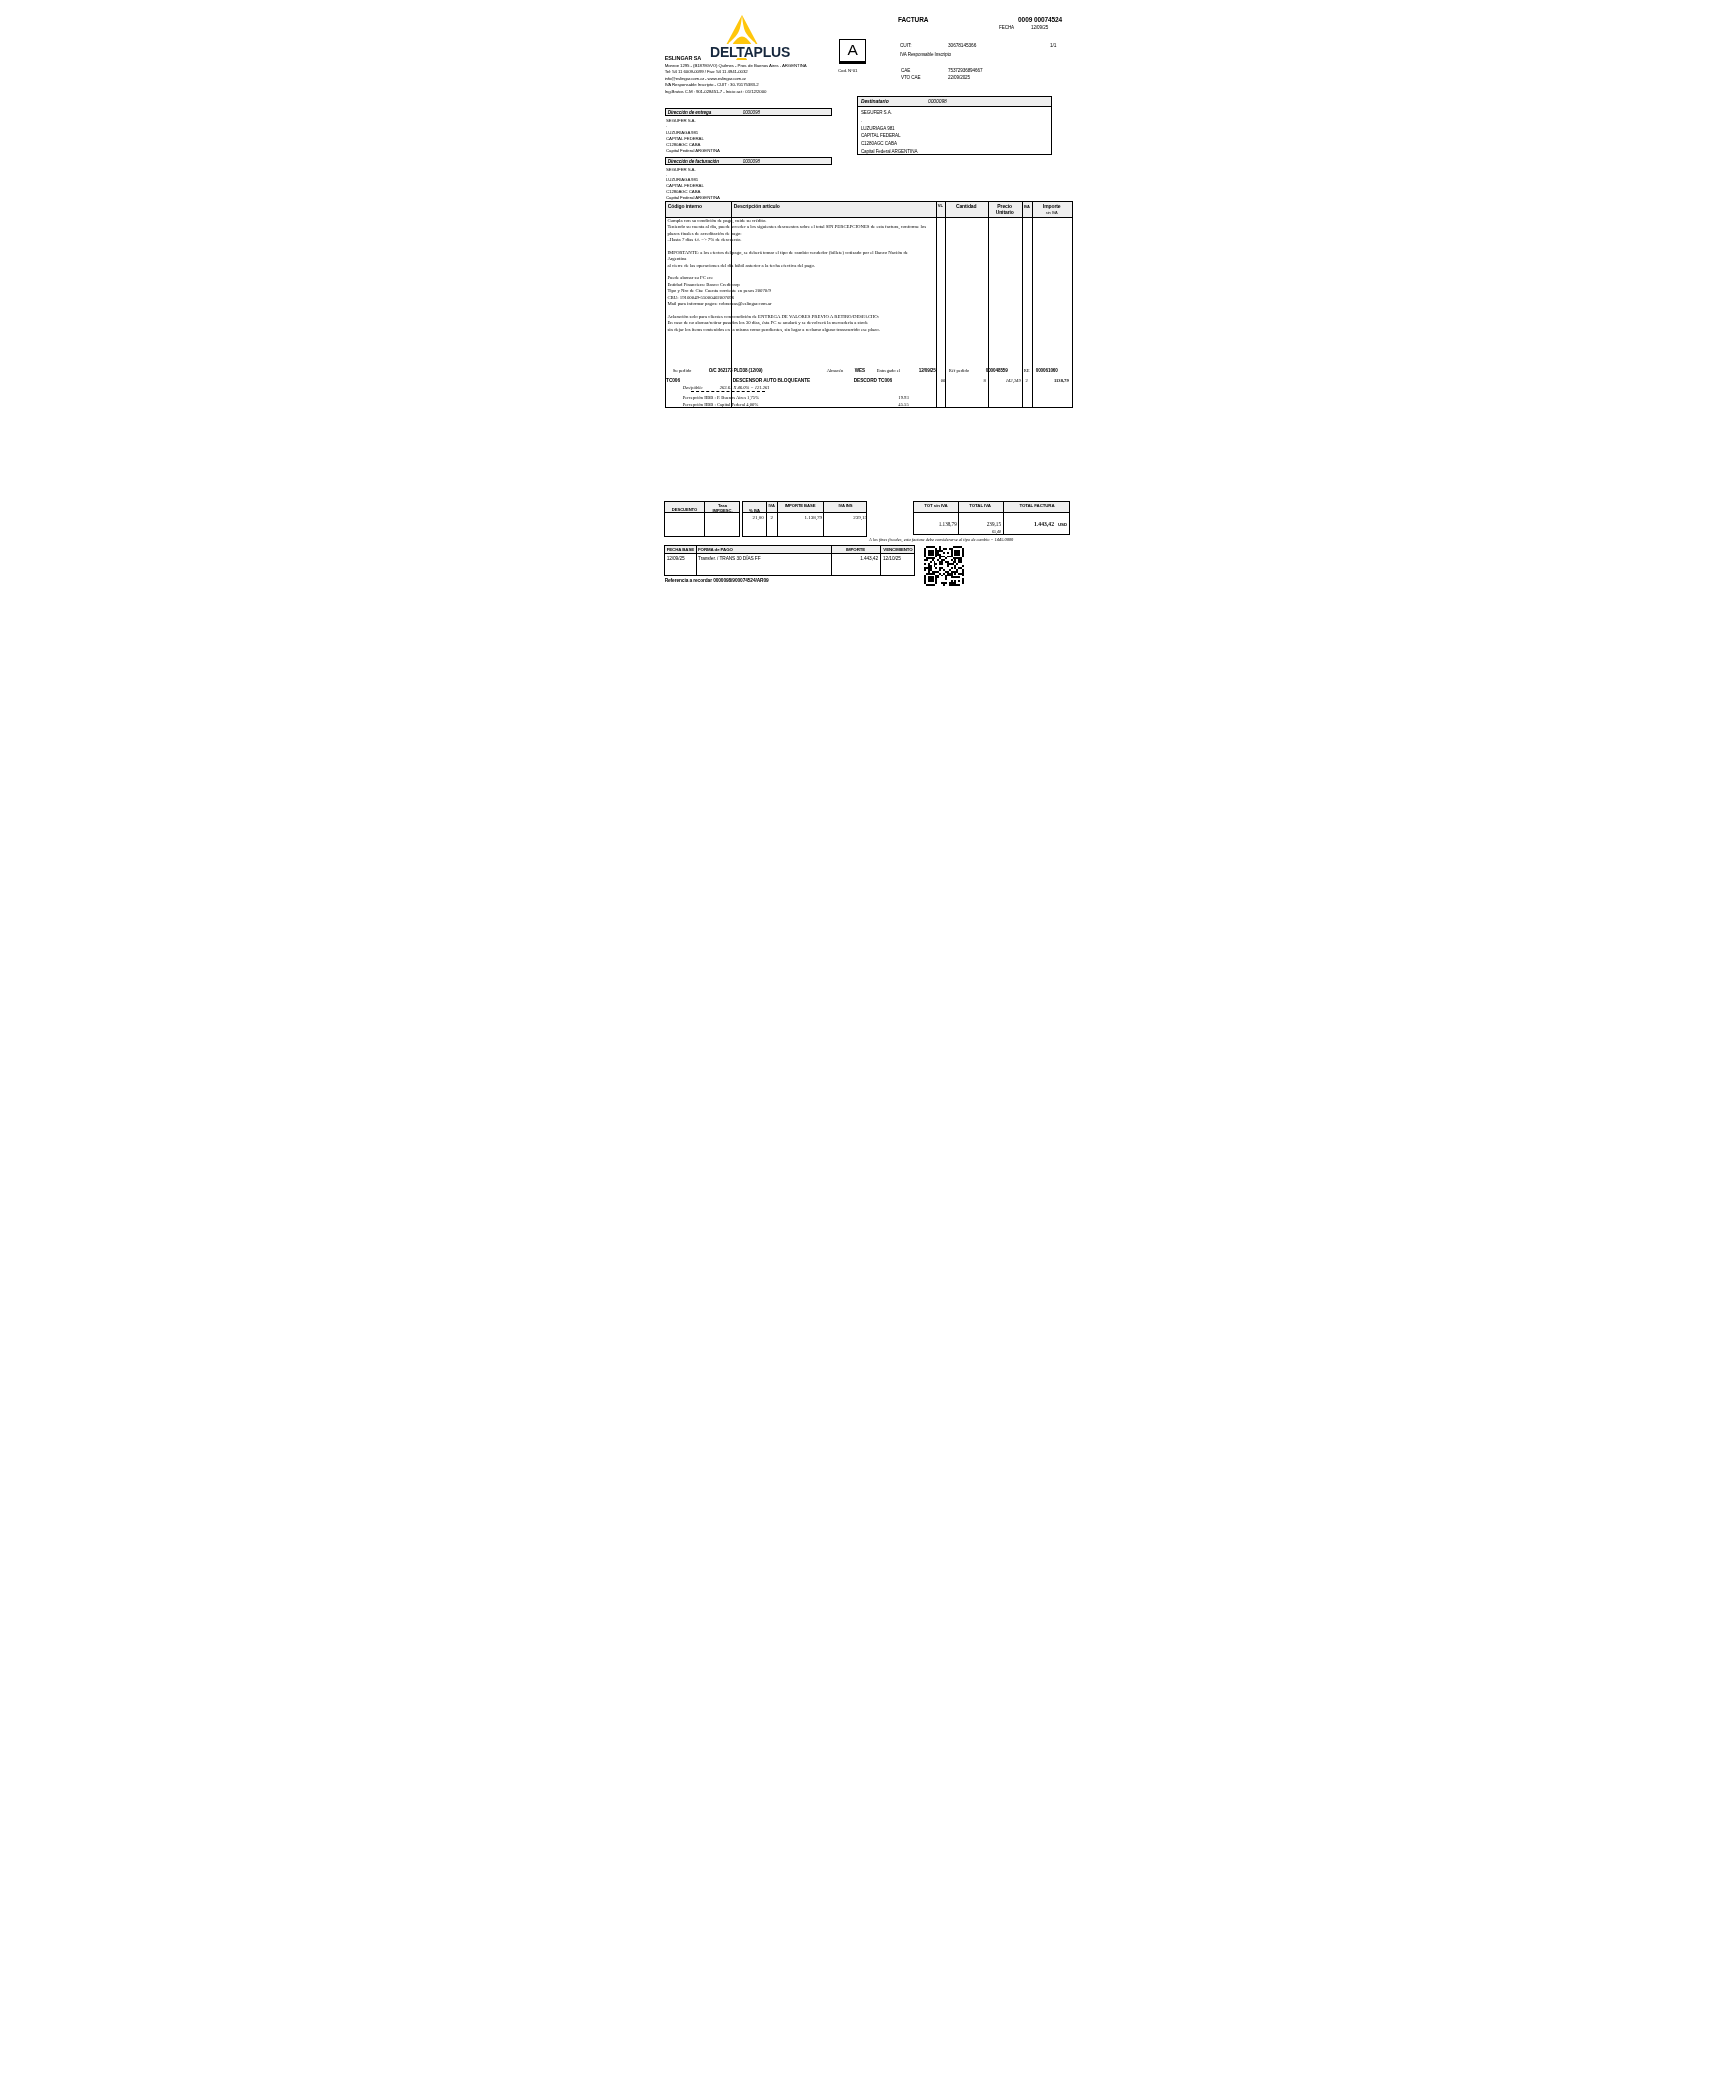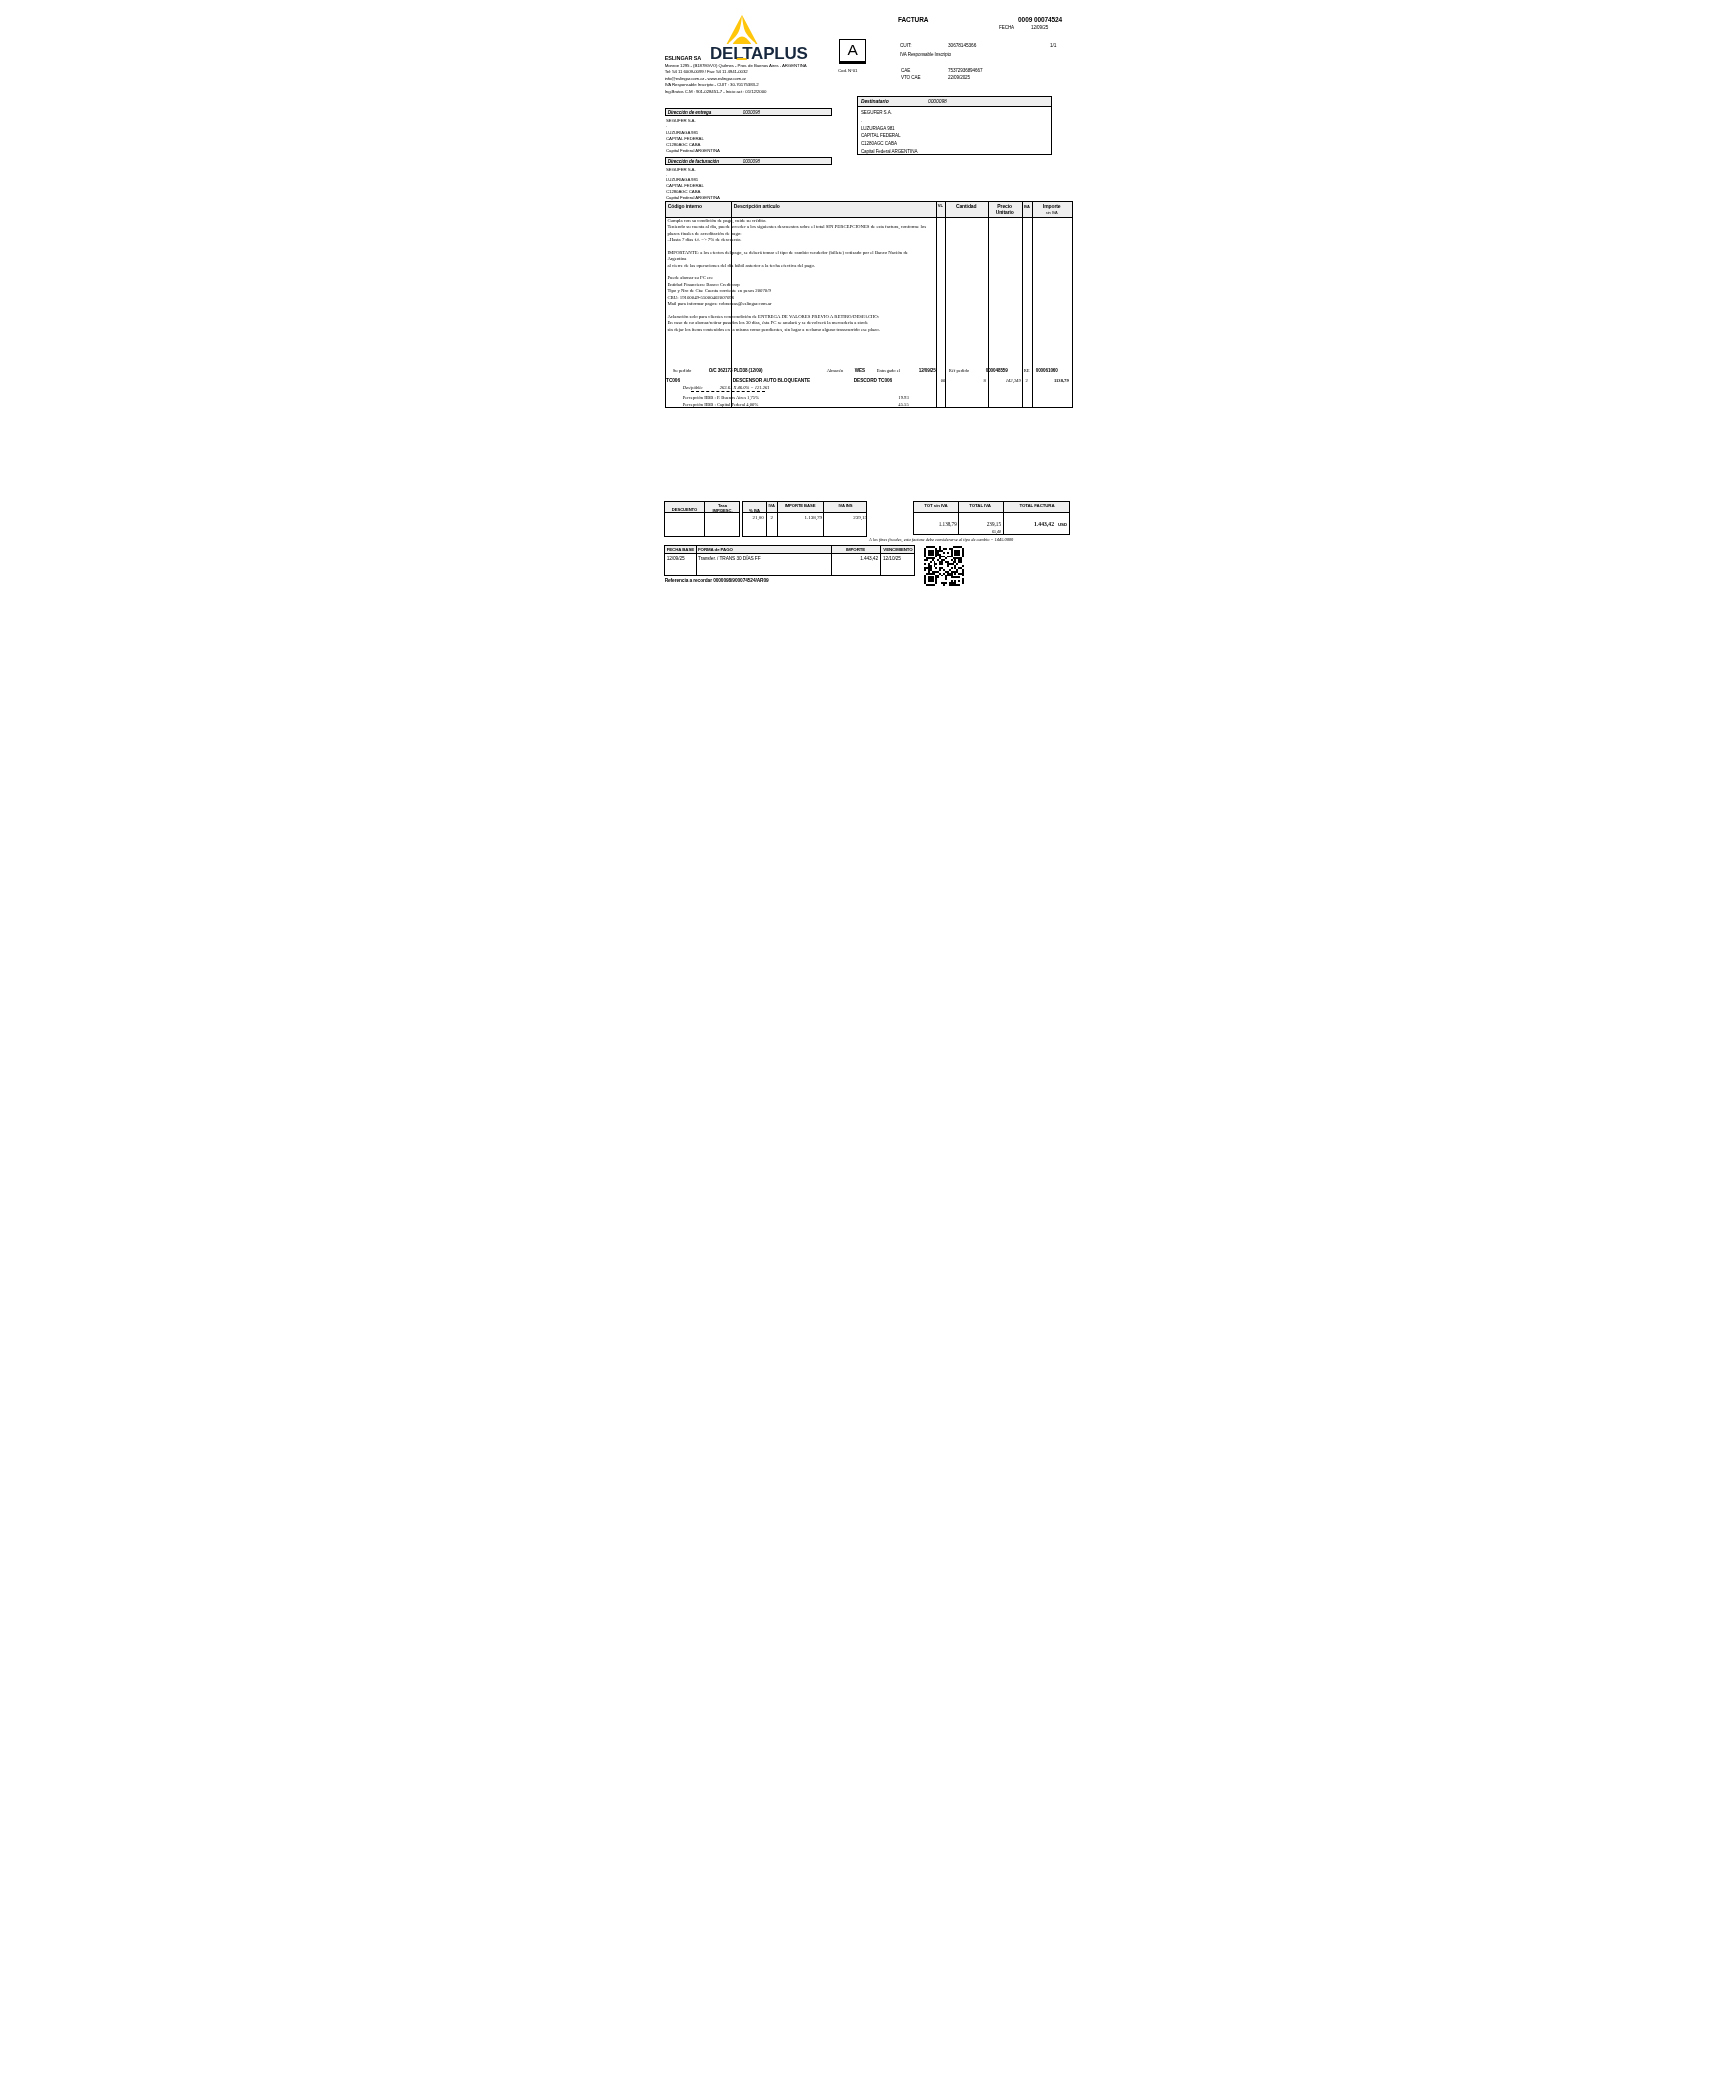--- a/index.html
+++ b/index.html
@@ -21,21 +21,21 @@
 </head>
 <body>
 
 <div class="page">
 
   <svg class="abs" style="left:76px;top:15px;" width="32" height="29" viewBox="0 0 100 94">
     <polygon points="50,0 100,94 0,94" fill="#FFC60B"></polygon>
     <path d="M50,2 C47,30 44,48 36,60 C28,72 18,82 8,90 L6,94 L20,94 C30,80 40,70 50,70
              C60,70 70,80 80,94 L94,94 L92,90 C82,82 72,72 64,60 C56,48 53,30 50,2 Z" fill="#ffffff"></path>
   </svg>
-  <div class="abs sans b navy" style="left:60px;top:44px;font-size:17px;letter-spacing:-0.2px;">DELTAPLUS</div>
+  <div class="abs sans b navy" style="left:60px;top:44px;font-size:14px;letter-spacing:-0.2px;">DELTAPLUS</div>
   <div class="abs yellow-bg" style="left:86px;top:58px;width:11.3px;height:2.1px;clip-path:polygon(12% 0,88% 0,100% 100%,0 100%);"></div>
 
   <div class="abs sans b" style="left:14.7px;top:55px;font-size:5.5px;">ESLINGAR SA</div>
   <div class="abs sans" style="left:14.7px;top:63px;font-size:4.4px;line-height:6.4px;">
     <div>Monroe 1295 - (B1878GVO) Quilmes - Prov. de  Buenos Aires - ARGENTINA</div>
     <div>Tel: 54 11 6009-0099 / Fax: 54 11 4941-0032</div>
     <div>info@eslingar.com.ar - www.eslingar.com.ar</div>
     <div>IVA Responsable Inscripto - CUIT : 30-70175383-2</div>
     <div>Ing.Brutos C.M : 901-028451-7 - Inicio act : 01/12/2000</div>
   </div>

